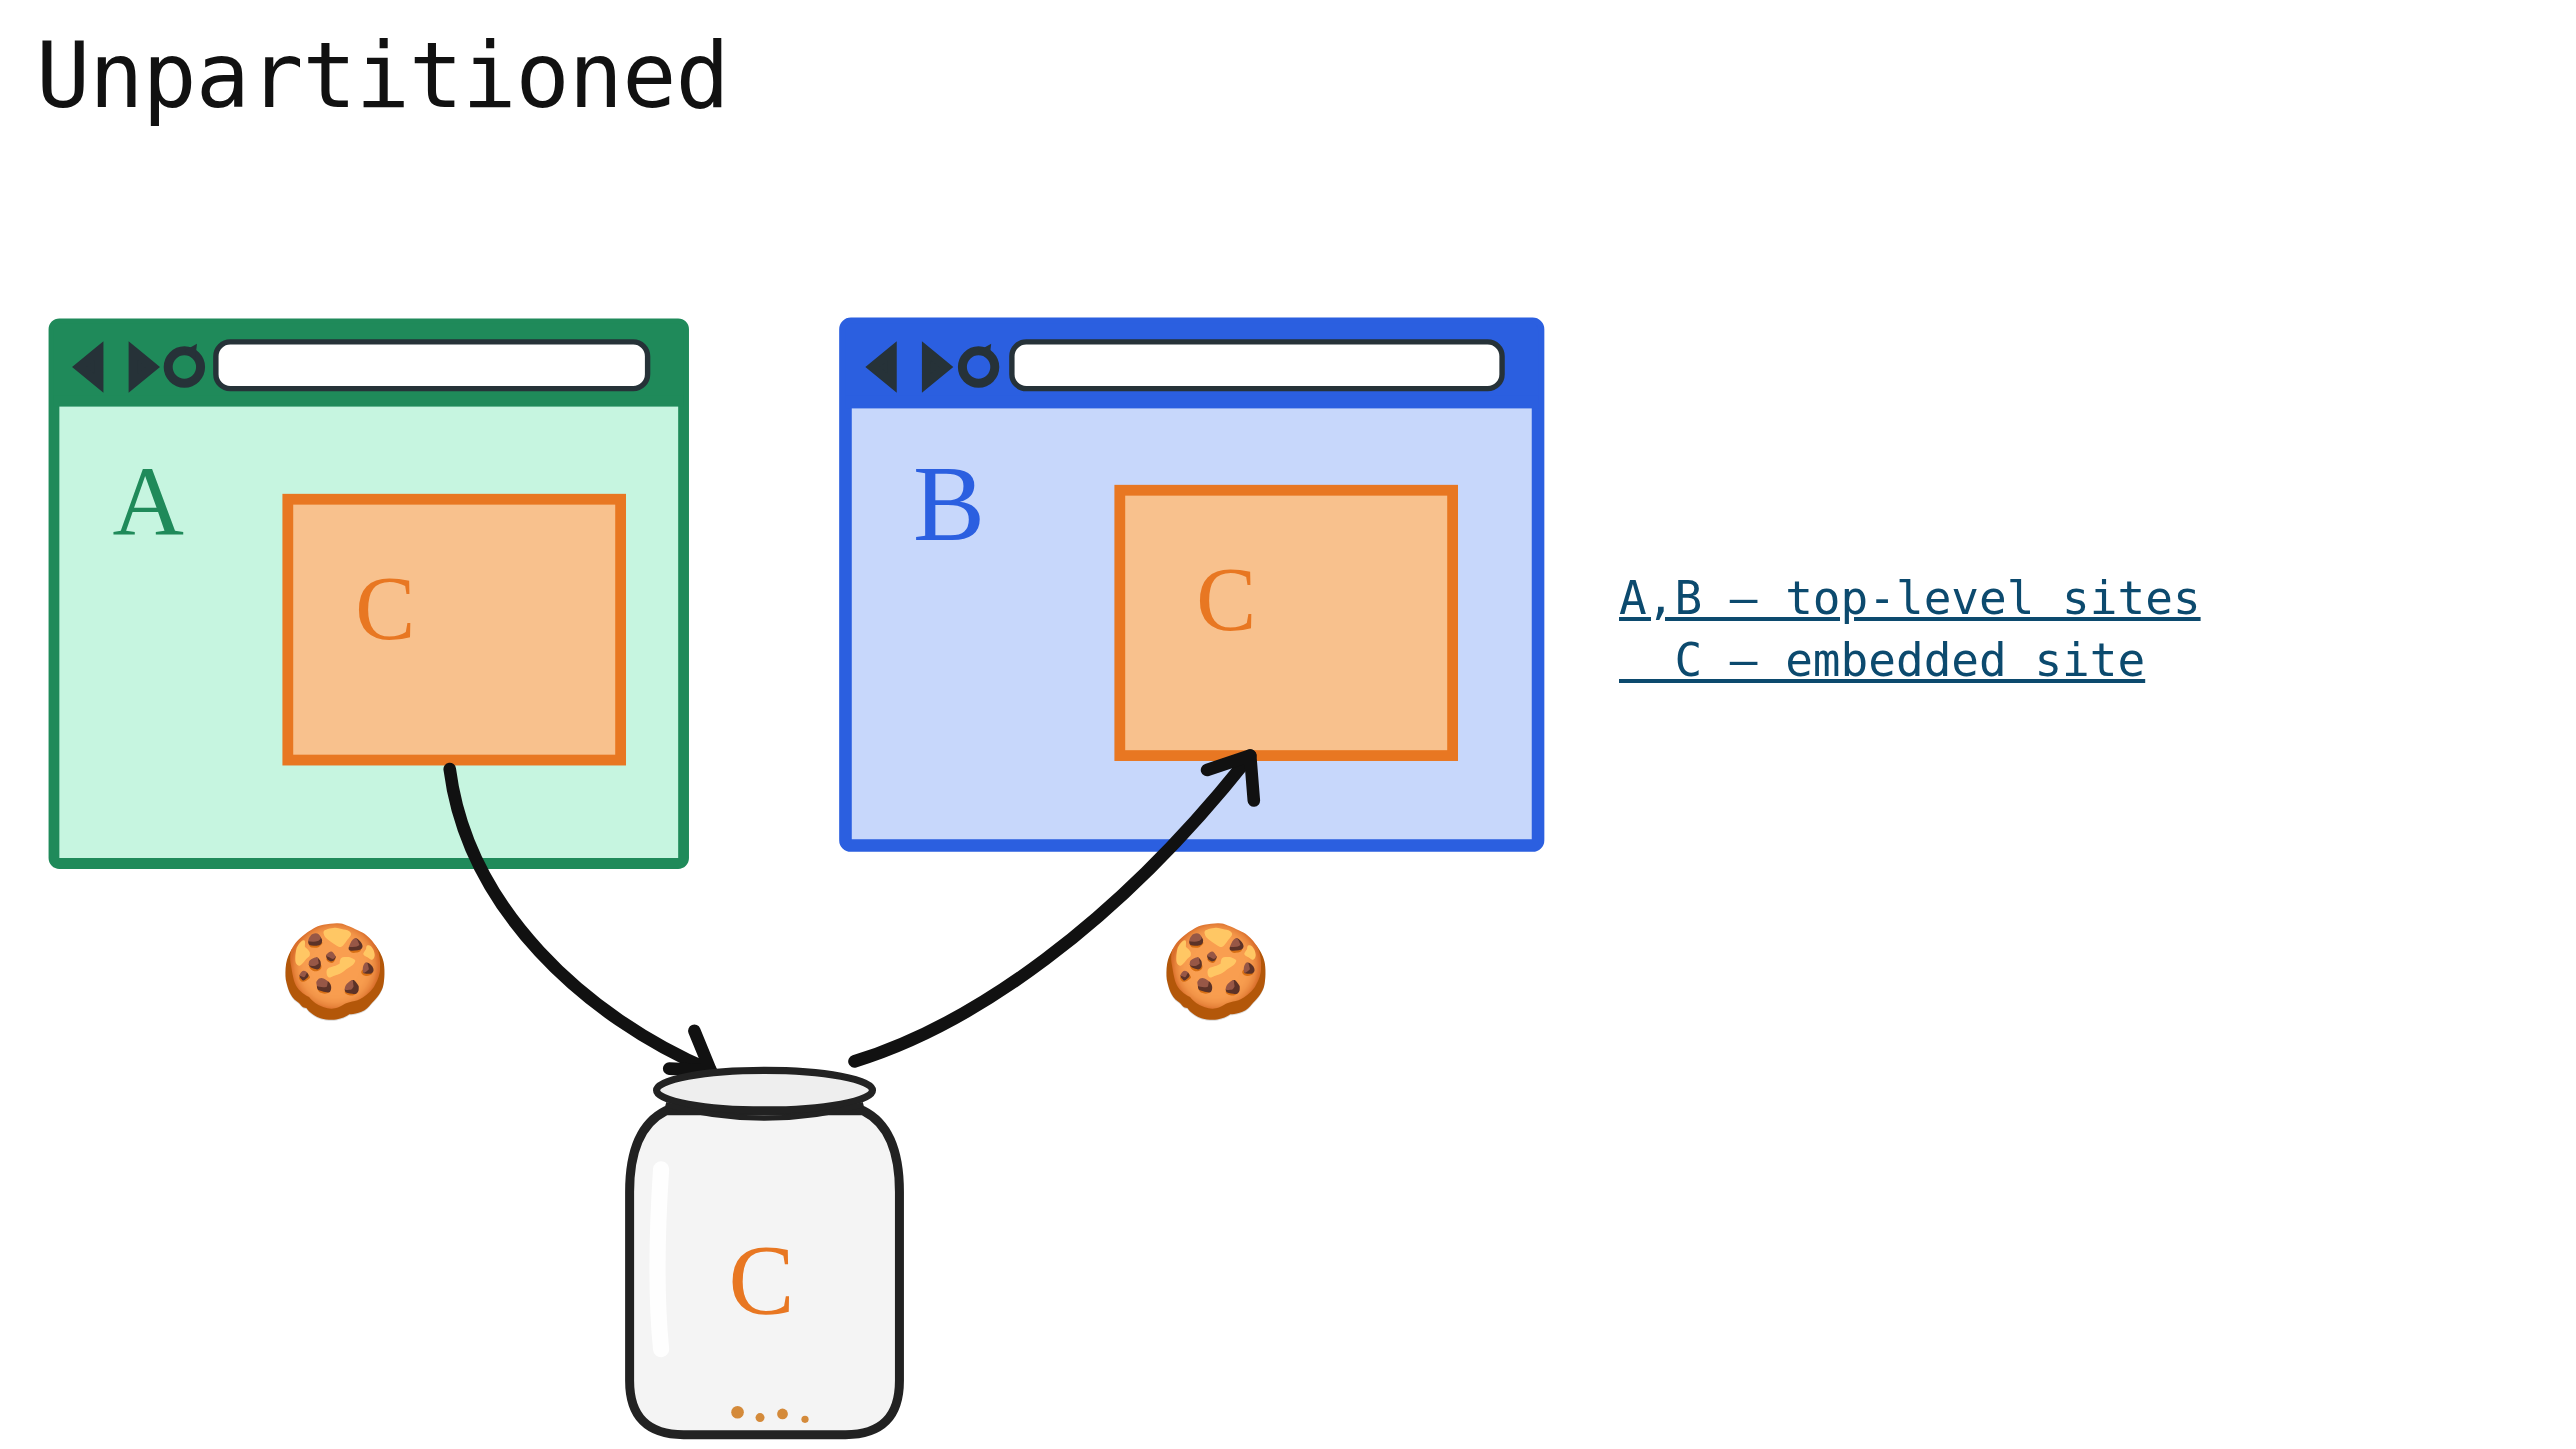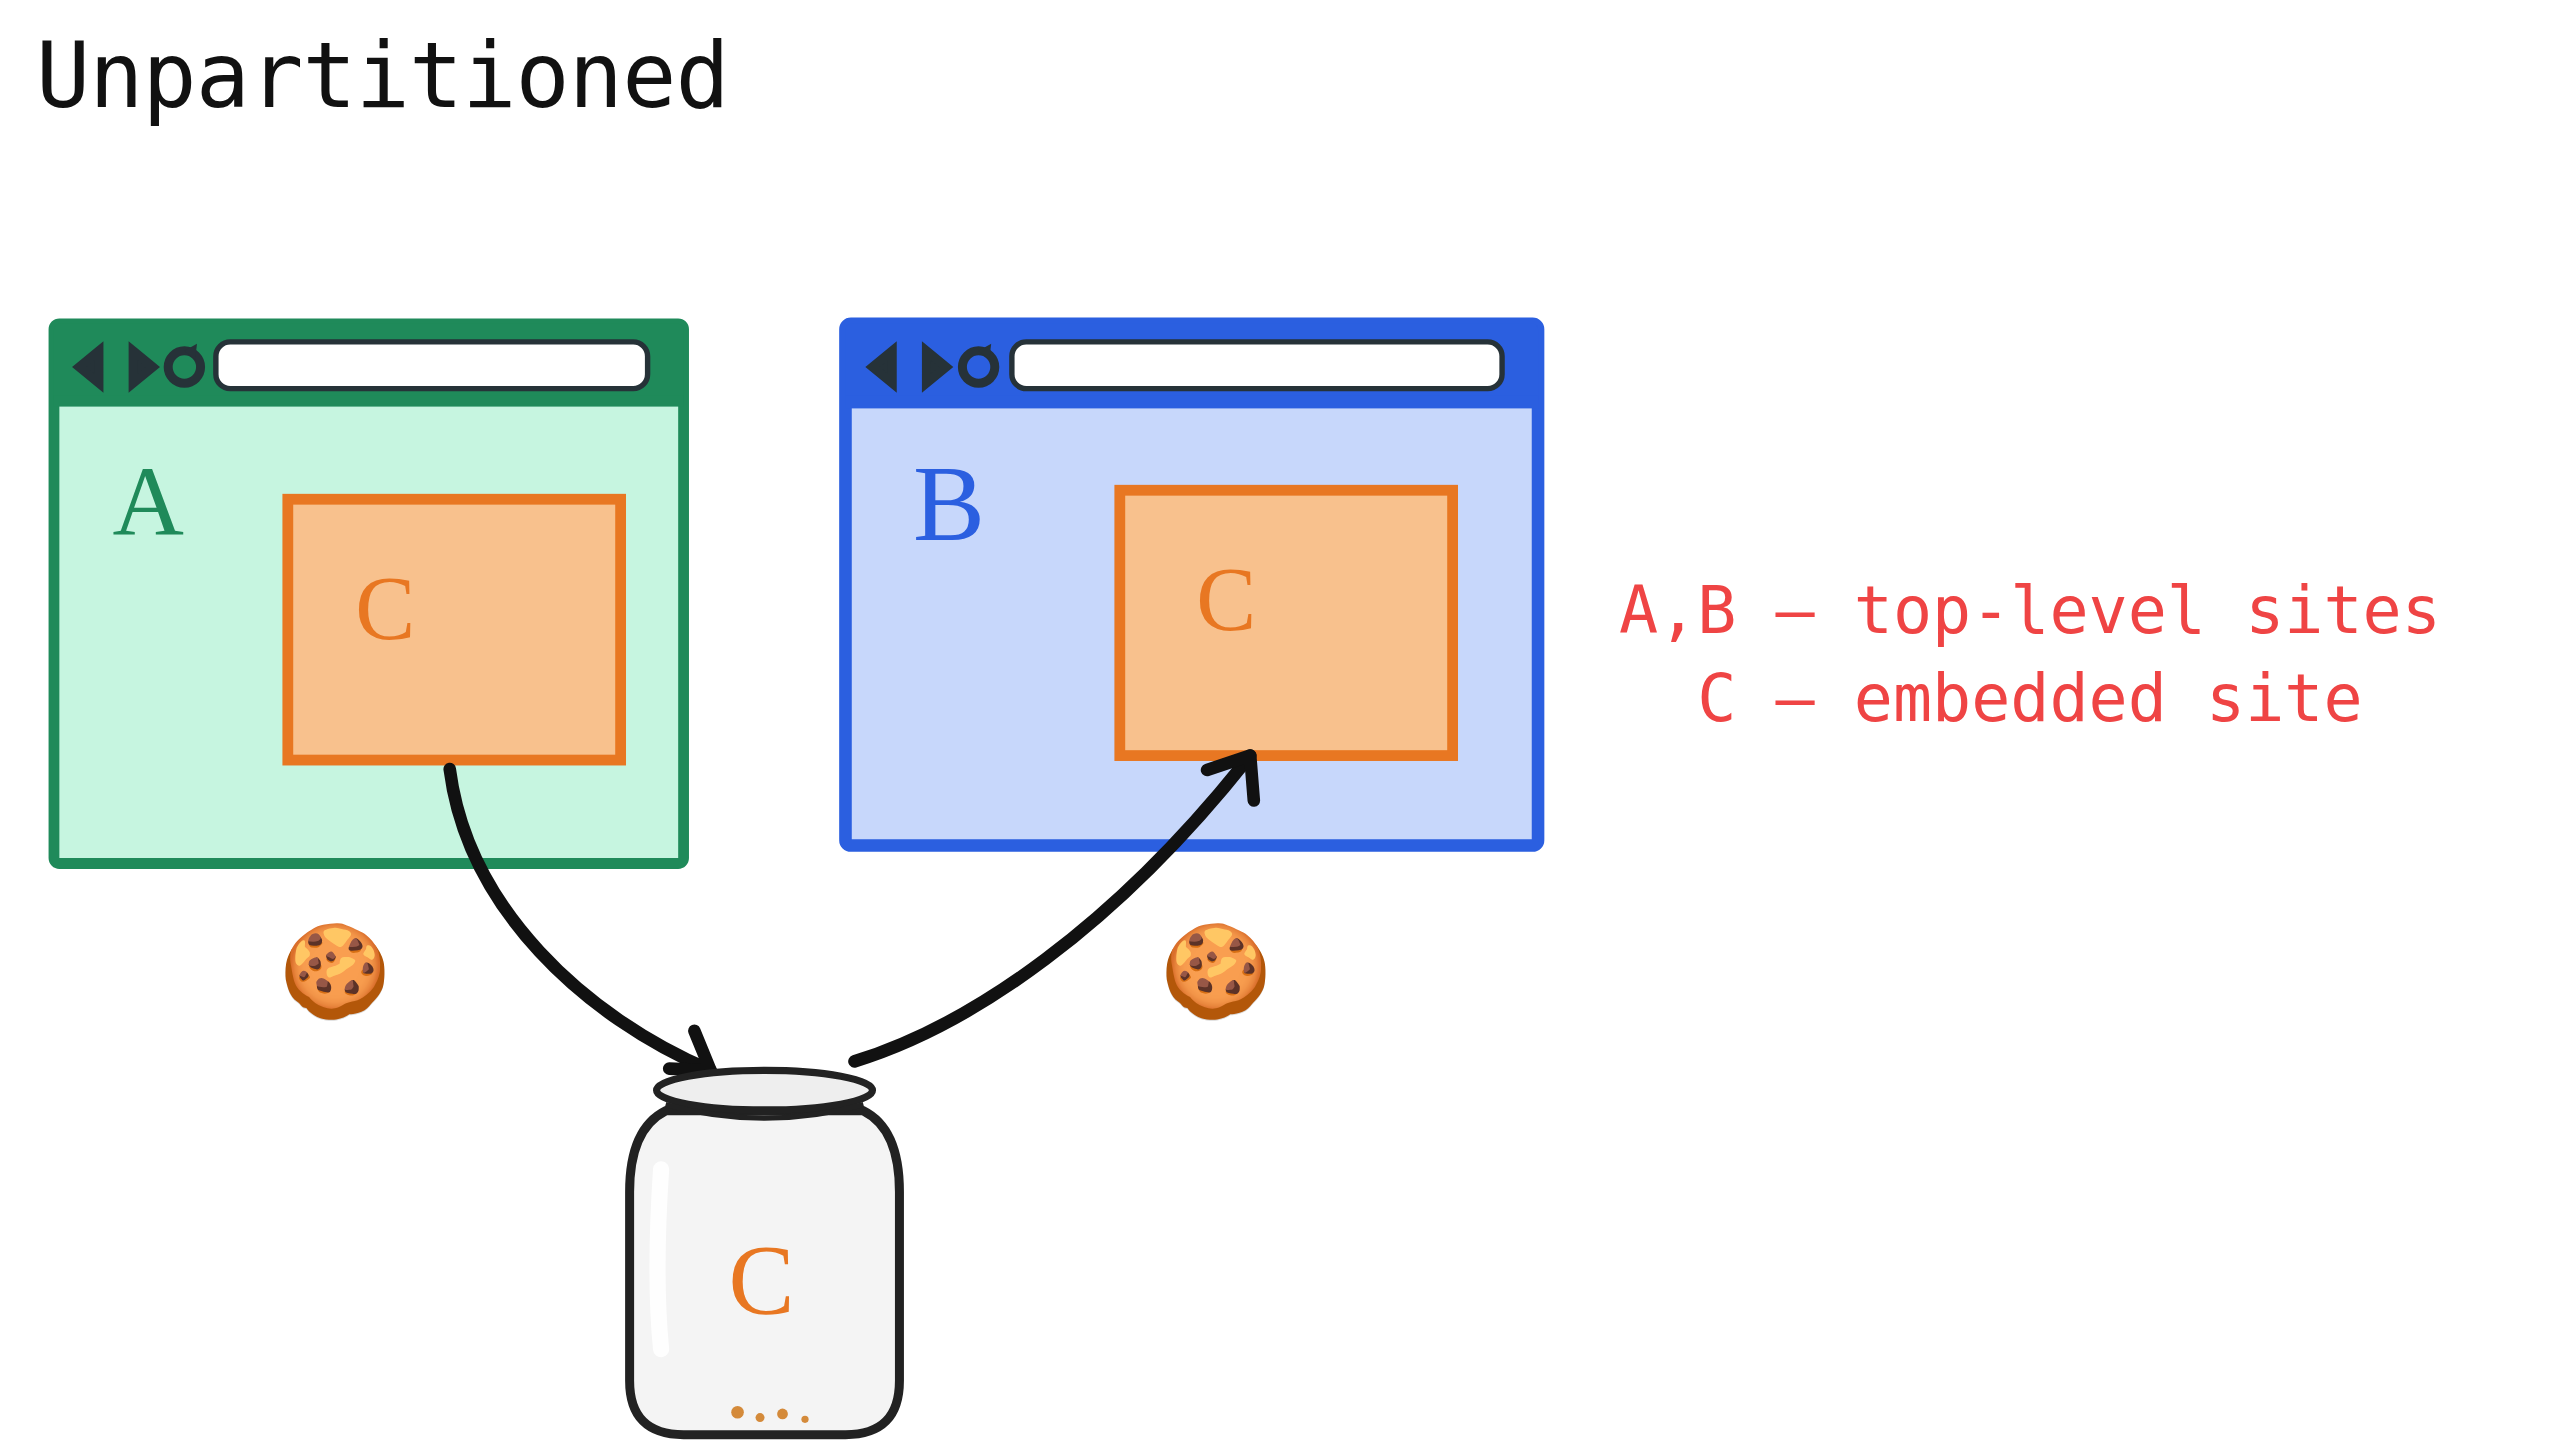--- a/index.html
+++ b/index.html
@@ -21,24 +21,25 @@
     left: 36px;
     top: 23.4px;
     font-size: 90px;
     color: #111;
     letter-spacing: -0.9px;
   }
   .legend {
     position: absolute;
     left: 1619px;
     top: 567px;
-    font-size: 65px;
-    color: #ef4444;
+    font-size: 46px;
+    color: #0c4a6e;
     line-height: 1.35;
     white-space: pre;
+    text-decoration: underline;
   }
   .cookie {
     font-size: 90px;
     line-height: 1;
     position: absolute;
     filter: saturate(1.1);
     text-shadow: 0 0.9px 0 rgba(0,0,0,0.15);
   }
   .cookie-left  { left: 279px;  top: 926px; }
   .cookie-right { left: 1160px; top: 926px; }

